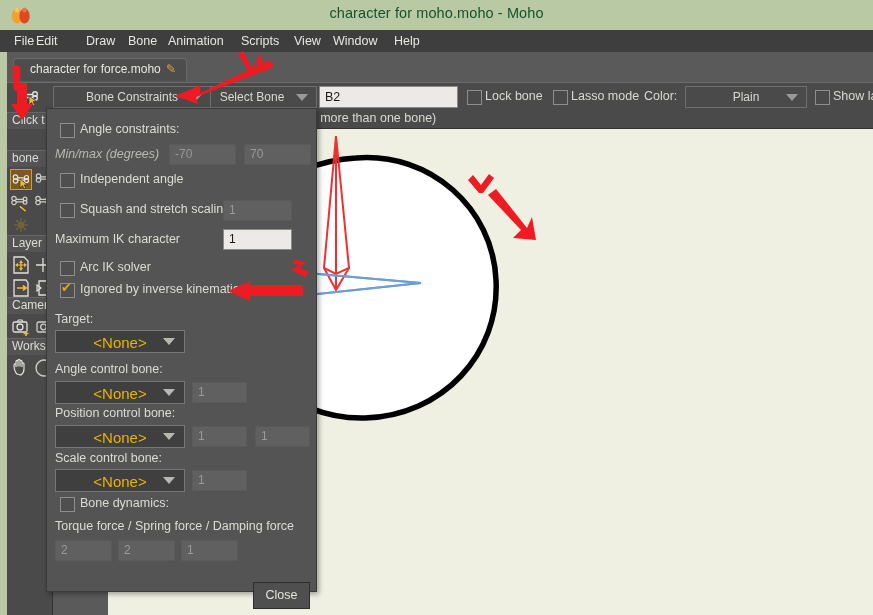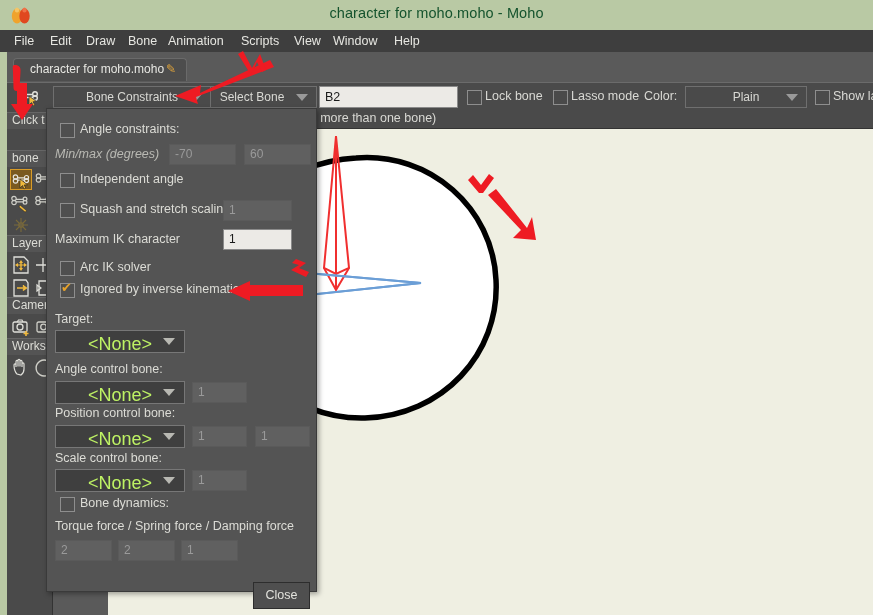--- a/index.html
+++ b/index.html
@@ -128,21 +128,21 @@
     content:"\2714";position:absolute;left:0px;top:-3px;color:#e8a32a;font-size:13px;line-height:14px;
   }
   .dfield{
     position:absolute;height:19px;background:#606060;border:1px solid #5a5a5a;
     color:#9a9a9a;font-size:12px;
   }
   .dfield span{position:absolute;left:5px;top:2px;}
   .dfield.active{background:#eceae6;border:1px solid #8a8a8a;color:#1a1a1a;}
   .dcombo{
     position:absolute;height:21px;background:#3f3f3f;border:1px solid #777;
-    color:#bef264;font-size:18px;cursor:default;
+    color:#eab308;font-size:15px;cursor:default;
   }
   .dcombo .ctext{position:absolute;left:0;top:3px;width:100%;text-align:center;}
   .dcombo .carrow{
     position:absolute;top:7px;right:9px;width:0;height:0;
     border-left:6px solid transparent;border-right:6px solid transparent;
     border-top:7px solid #b8b8b2;
   }
   .closebtn{
     position:absolute;left:252px;top:557px;width:55px;height:25px;
     background:#4f4f4f;border:1.5px solid #2d2d2d;color:#e2e2dc;
@@ -161,21 +161,21 @@
       <ellipse cx="7" cy="11" rx="5.2" ry="7.5" fill="#f0a32c"></ellipse>
       <ellipse cx="14.5" cy="11" rx="5.2" ry="7.5" fill="#e0481f"></ellipse>
       <ellipse cx="7" cy="5" rx="2.2" ry="2.6" fill="#f5c566"></ellipse>
       <ellipse cx="14.5" cy="5" rx="2.2" ry="2.6" fill="#ef7348"></ellipse>
     </svg>
     <div class="title">character for moho.moho - Moho</div>
   </div>
 
   <div class="menubar">
     <div class="mi" style="left:14px">File</div>
-    <div class="mi" style="left:50px">Edit</div>
+    <div class="mi" style="left:36px">Edit</div>
     <div class="mi" style="left:86px">Draw</div>
     <div class="mi" style="left:128px">Bone</div>
     <div class="mi" style="left:168px">Animation</div>
     <div class="mi" style="left:241px">Scripts</div>
     <div class="mi" style="left:294px">View</div>
     <div class="mi" style="left:333px">Window</div>
     <div class="mi" style="left:394px">Help</div>
   </div>
 
   <div class="bodybg"></div>
@@ -218,21 +218,21 @@
 
       <g stroke="#6b9ed6" fill="none" stroke-width="1.8">
         <path d="M 153 141 L 313 155 L 153 172 L 161 156 Z"></path>
         <line x1="153" y1="141" x2="313" y2="155"></line>
         <line x1="153" y1="172" x2="313" y2="155"></line>
       </g>
     </svg>
   </div>
 
   <div class="doctab">
-    <div class="tablabel">character for moho.moho</div>
+    <div class="tablabel">character for force.moho</div>
     <div class="pencil">✎</div>
   </div>
 
   <div class="toolbar">
     <svg class="tb-icon" viewBox="0 0 28 20">
       <g stroke="#e3e3dd" fill="none" stroke-width="1.4">
         <circle cx="5" cy="7.5" r="2.6"></circle>
           <circle cx="5" cy="12.5" r="2.6"></circle>
         <path d="M 7.3 8.5 L 16 8.5 M 7.3 11.5 L 16 11.5"></path>
         <circle cx="18" cy="8" r="2.3"></circle>
@@ -393,21 +393,21 @@
   <div class="dialog">
 
     <div class="dcb" style="left:13px;top:14px"></div>
     <div class="dlabel" style="left:33px;top:13px">Angle constraints:</div>
 
     <div class="dlabel dim" style="left:8px;top:38px">Min/max (degrees)</div>
     <div class="dfield" style="left:122px;top:35px;width:65px">
       <span>-70</span>
     </div>
     <div class="dfield" style="left:197px;top:35px;width:65px">
-      <span>60</span>
+      <span>70</span>
     </div>
 
     <div class="dcb" style="left:13px;top:64px"></div>
     <div class="dlabel" style="left:33px;top:63px">Independent angle</div>
 
     <div class="dcb" style="left:13px;top:94px"></div>
     <div class="dlabel" style="left:33px;top:93px">Squash and stretch scaling</div>
     <div class="dfield" style="left:176px;top:91px;width:67px">
       <span>1</span>
     </div>

